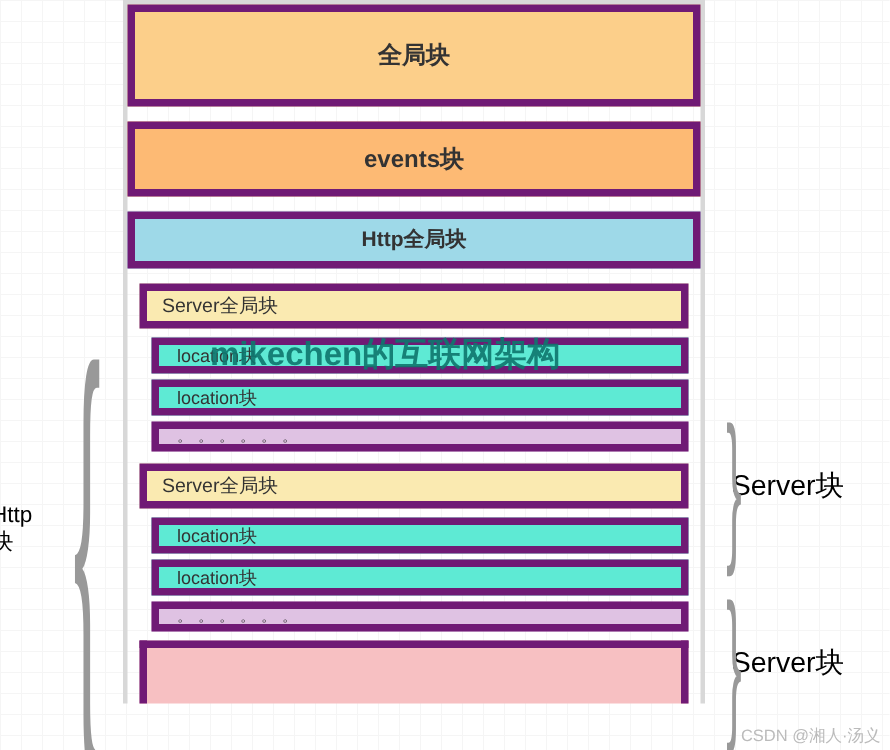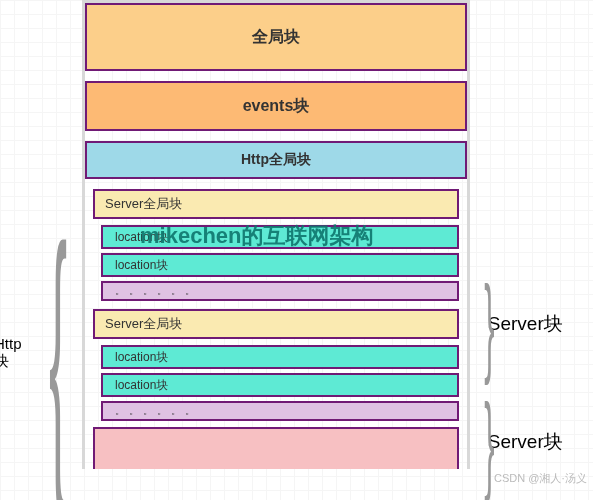--- a/index.html
+++ b/index.html
@@ -18,21 +18,21 @@
   .container {
     position: absolute;
     left: 82px;
     top: 0;
     width: 388px;
     border: 3px solid #d8d8d8;
     border-bottom: none;
     box-sizing: border-box;
   }
   .block {
-    border: 2px solid #701a75;
+    border: 5px solid #701a75;
     box-sizing: border-box;
     display: flex;
     align-items: center;
     padding: 0 10px;
     font-size: 14px;
     color: #333;
   }
   .center { justify-content: center; font-weight: bold; }
   .left { justify-content: flex-start; }
   .global { background: #fccf8a; height: 68px; margin-bottom: 10px; font-size: 16px;}
@@ -69,21 +69,21 @@
     right: 2px;
     width: 120px;
     display: flex;
     flex-direction: row;
     align-items: center;
   }
   .bracket-right .br { font-size: 110px; transform: scaleX(0.28); color: #999; margin-right:-20px;}
   .bracket-right .txt { font-size: 19px; }
   .footer {
     position: absolute;
-    bottom: 14px;
+    bottom: 2px;
     right: 6px;
     font-size: 11px;
     color: #bbb;
   }
 </style>
 </head>
 <body>
 
 <div class="container">
   <div class="block global center">全局块</div>

